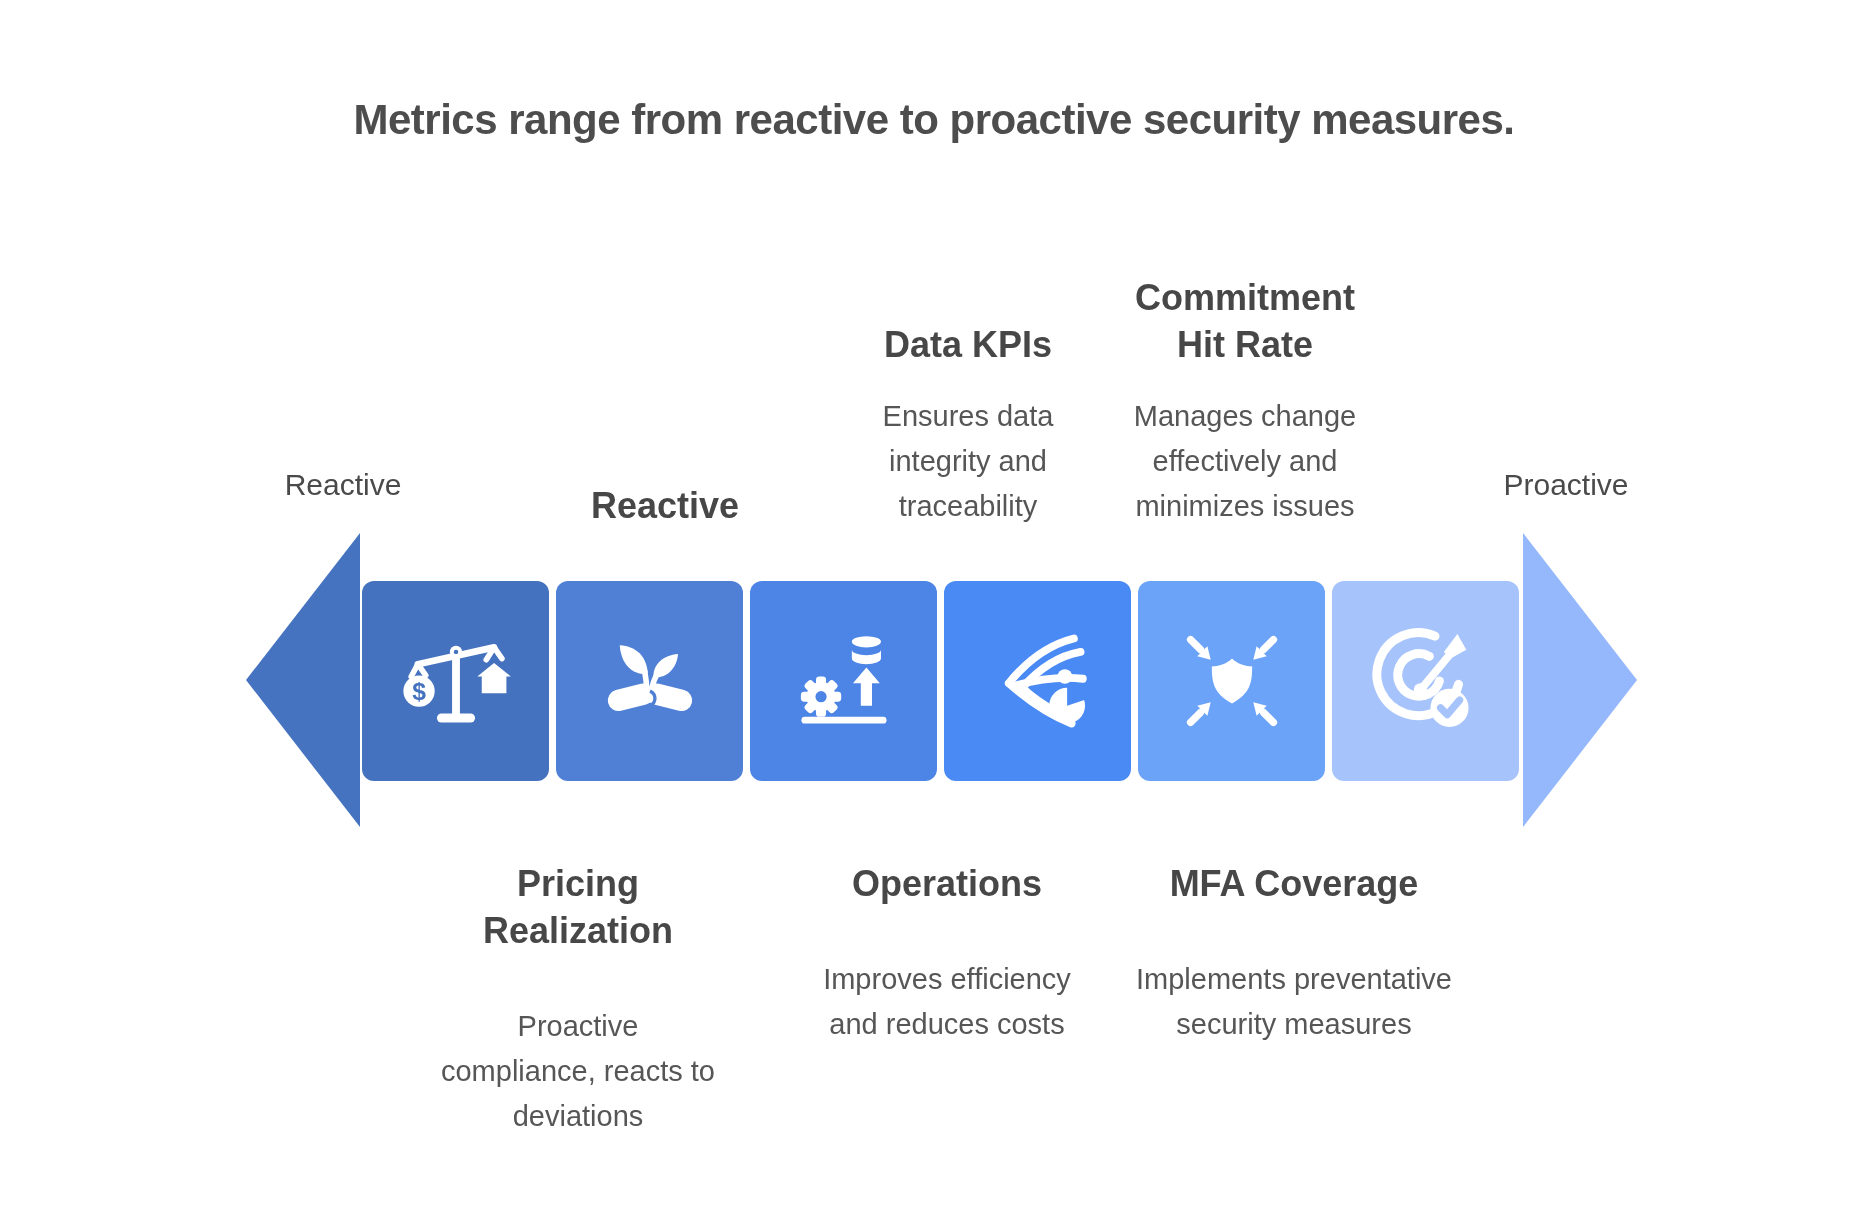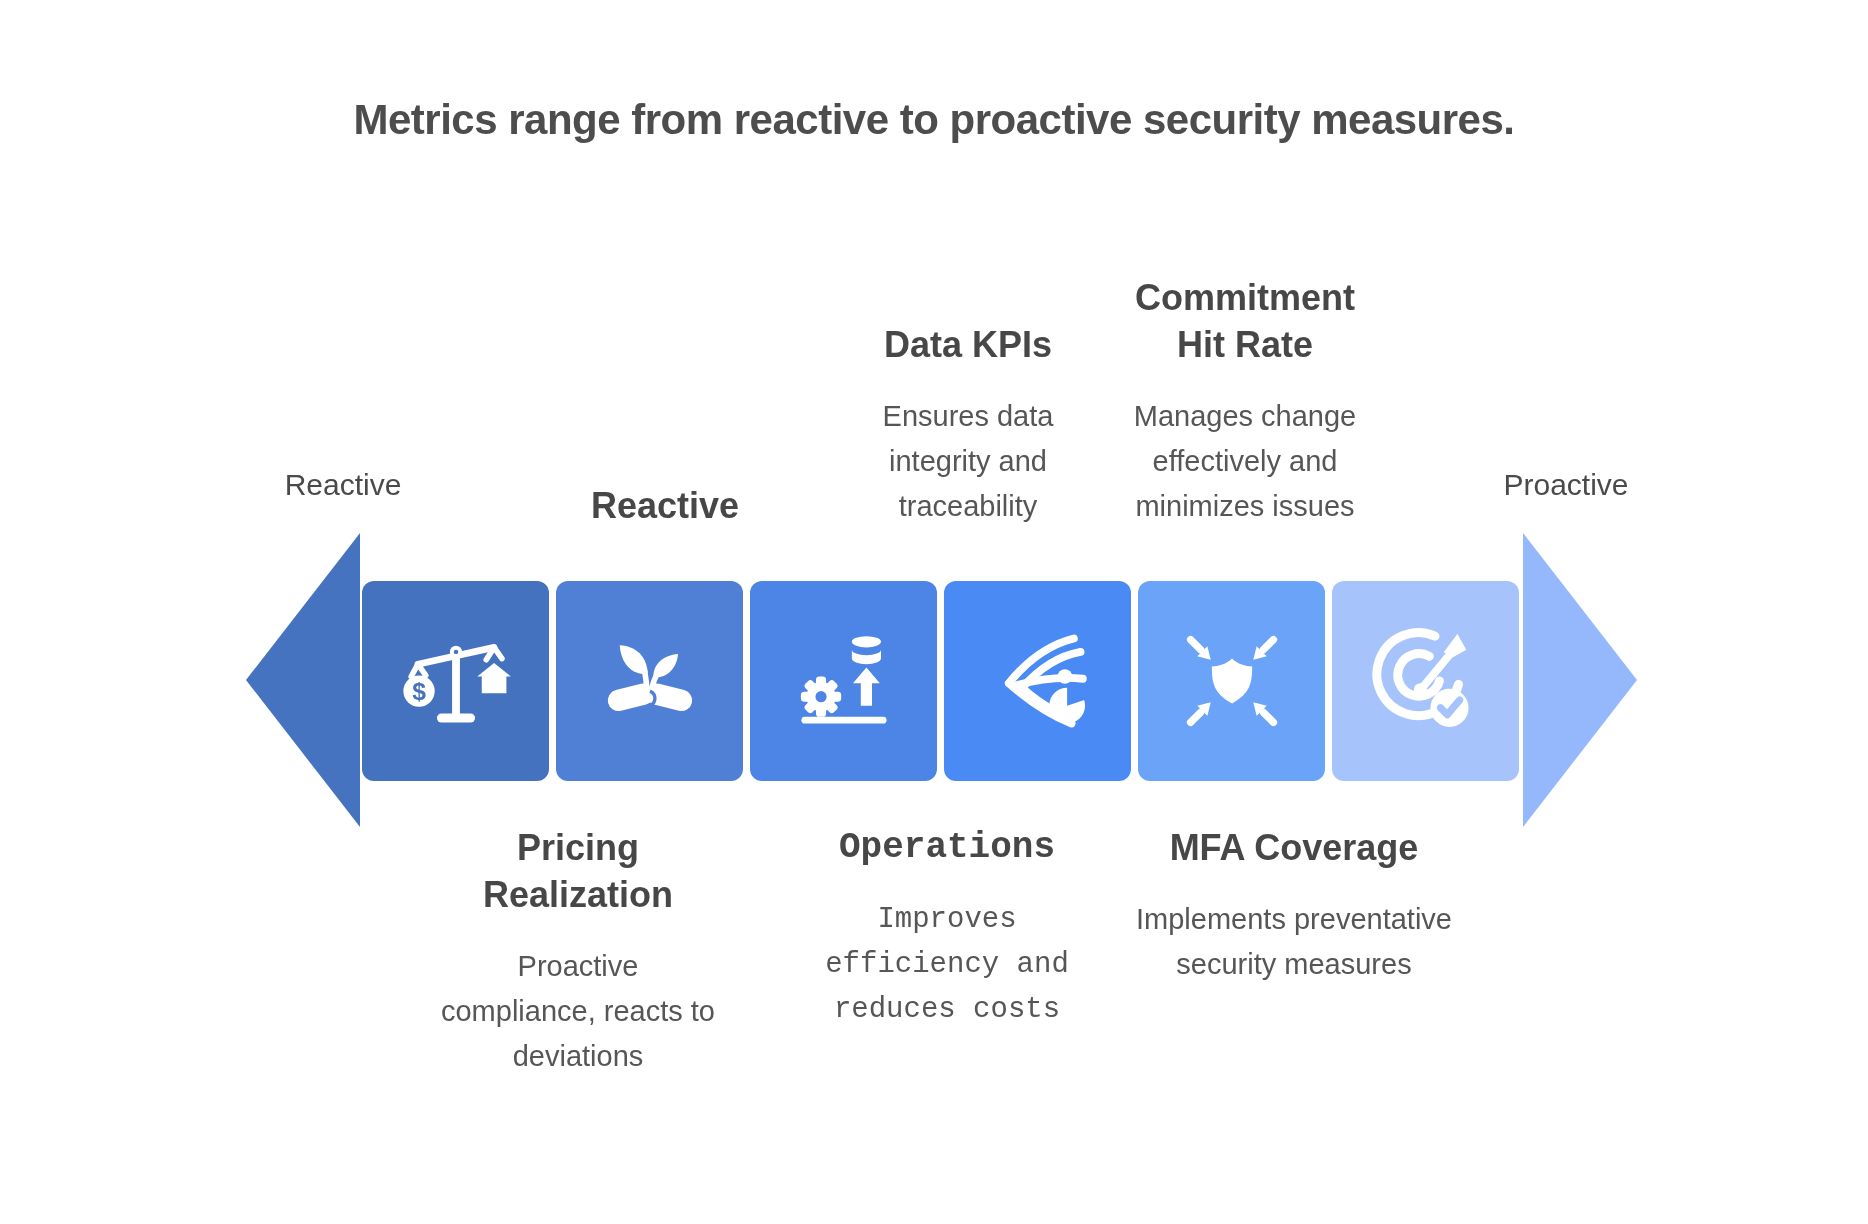--- a/index.html
+++ b/index.html
@@ -57,26 +57,26 @@
     color:#474747;
     line-height:47px;
   }
   .labelblock .body{
     font-size:29px;
     color:#565656;
     line-height:45px;
     margin-top:26px;
   }
   .top-label{bottom:695px;justify-content:flex-end;}
-  .bottom-label{top:824px;justify-content:flex-start;}
+  .bottom-label{top:860px;justify-content:flex-start;gap:24px;}
   .lbl-renewals{left:665px;width:340px;}
   .lbl-datakpis{left:968px;width:250px;}
   .lbl-commitment{left:1245px;width:270px;}
   .lbl-pricing{left:578px;width:280px;}
-  .lbl-operations{left:947px;width:300px;font-family:Liberation Mono, monospace;}
+  .lbl-operations{left:947px;width:300px;}
   .lbl-mfa{left:1294px;width:330px;}
 </style>
 </head>
 <body>
 
 <div class="canvas">
 
   <div class="title">Metrics range from reactive to proactive security measures.</div>
 
   <div class="labelblock top-label lbl-renewals">

